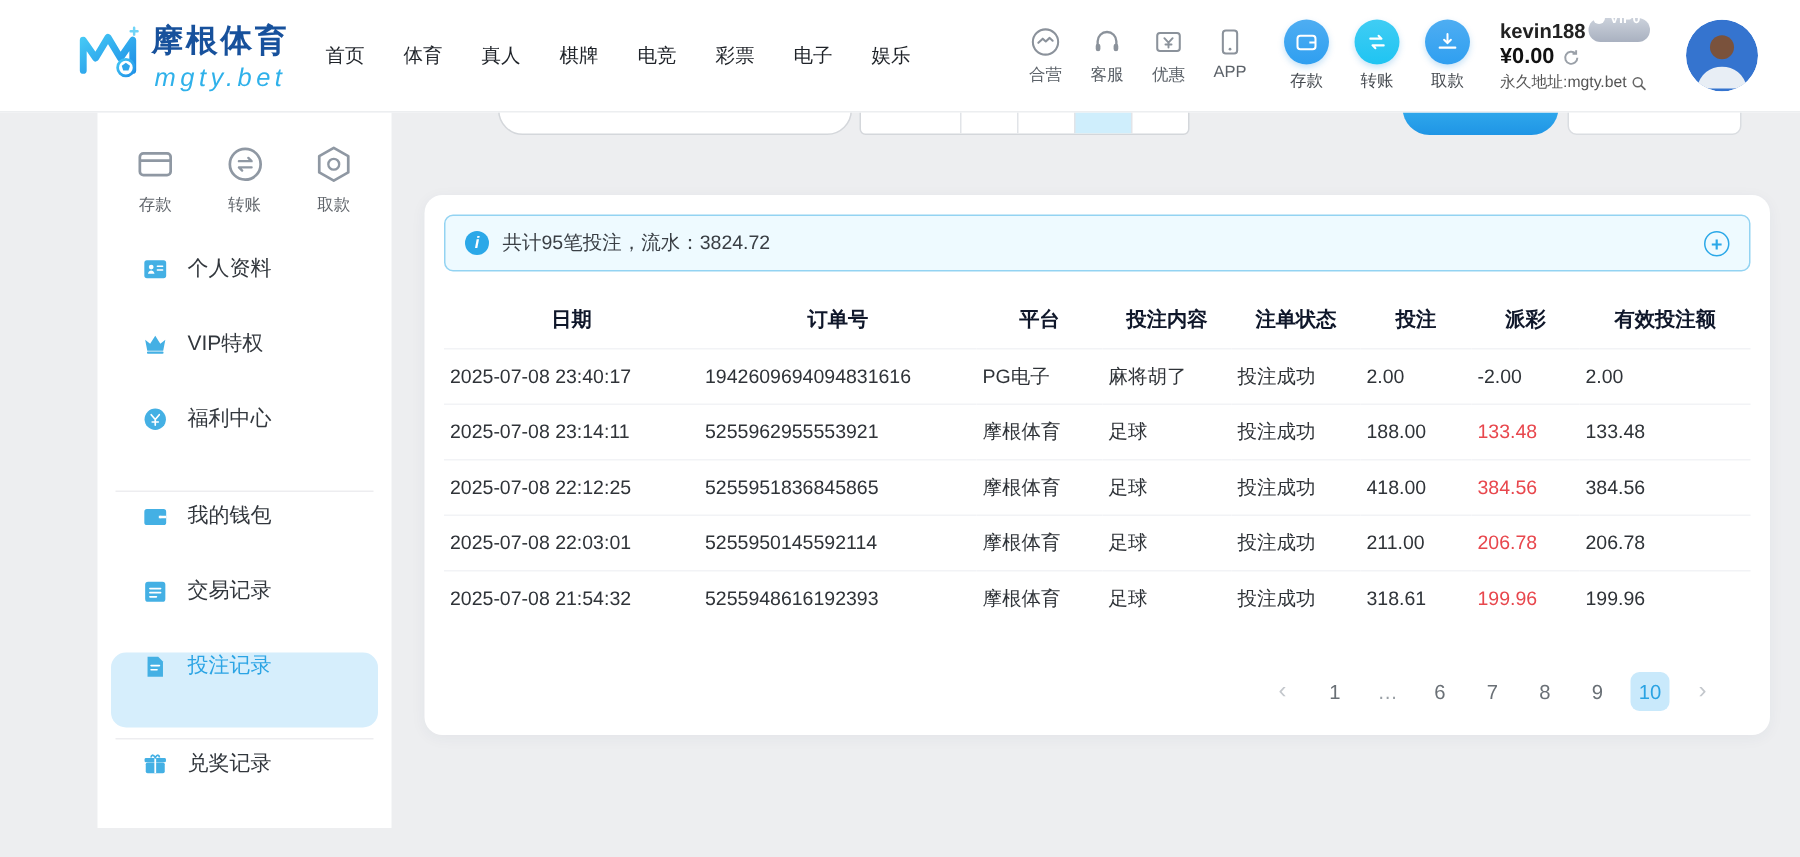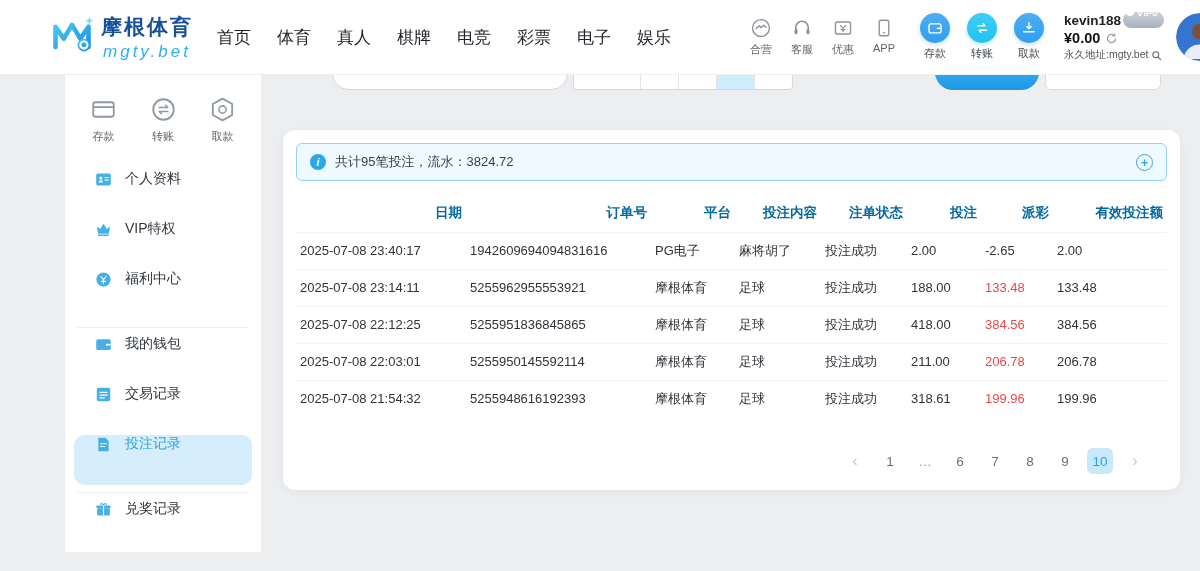--- a/index.html
+++ b/index.html
@@ -20,21 +20,21 @@
     border-radius:6px; border:1px solid #dadde1; background:#fff; z-index:1; }
 
   
   header { position:absolute; left:0; top:0; width:1200px; height:75px; background:#fff;
     display:flex; align-items:center; z-index:5; border-bottom:1px solid #eceef0; }
   .logo { display:flex; align-items:center; margin-left:50px; gap:7px; cursor:pointer; }
   .logo-text { display:flex; flex-direction:column; align-items:center; }
   .logo-title { font-size:21px; font-weight:800; color:#17519c; letter-spacing:2px; white-space:nowrap; }
   .logo-sub { font-size:17px; color:#2fb1ea; font-style:italic; letter-spacing:3px; margin-top:1px; }
   .main-nav { display:flex; gap:26px; margin-left:24px; }
-  .nav-item { font-size:17px; color:#1f2329; white-space:nowrap; cursor:pointer; }
+  .nav-item { font-size:13px; color:#1f2329; white-space:nowrap; cursor:pointer; }
   .quick-links { display:flex; gap:13px; margin-left:76px; }
   .ql { display:flex; flex-direction:column; align-items:center; gap:3px; font-size:11px;
     color:#5c6269; cursor:pointer; min-width:28px; }
   .ql .ic { width:22px; height:22px; color:#8b929b; display:inline-flex; }
   .wallet-actions { display:flex; gap:17px; margin-left:22px; }
   .wa { display:flex; flex-direction:column; align-items:center; gap:3px; font-size:11px;
     color:#454a50; cursor:pointer; }
   .wa-circle { width:30px; height:30px; border-radius:50%; display:flex; align-items:center;
     justify-content:center; box-shadow:0 2px 4px rgba(30,140,220,.25); }
   .wa-circle svg { width:18px; height:18px; }
@@ -69,21 +69,21 @@
   .summary { margin:13px; height:38px; border:1px solid #93d3f2; background:#eefaff;
     border-radius:6px; display:flex; align-items:center; padding:0 13px; gap:9px; }
   .info-ic { width:16px; height:16px; border-radius:50%; background:#2ba8e8; color:#fff;
     font-size:11px; font-weight:700; font-style:italic; display:flex; align-items:center;
     justify-content:center; flex-shrink:0; }
   .summary-text { font-size:13px; color:#3a3f45; }
   .plus-ic { margin-left:auto; width:17px; height:17px; border-radius:50%; border:1.6px solid #2ba8e8;
     color:#2ba8e8; font-size:13px; font-weight:700; display:flex; align-items:center;
     justify-content:center; line-height:1; cursor:pointer; }
   table { border-collapse:collapse; table-layout:fixed; width:871px; margin:4px 13px 0; }
-  th { text-align:right; font-weight:600; color:#0369a1; height:38px; padding:0 4px;
+  th { text-align:center; font-weight:600; color:#0f172a; height:38px; padding:0 4px;
     font-size:13.5px; white-space:nowrap; }
   td { height:37px; color:#2f3338; padding:0 4px; border-top:1px solid #f2f3f6; font-size:13px;
     white-space:nowrap; overflow:hidden; }
   td.red { color:#e8474d; }
   .pagination { position:absolute; right:32px; bottom:16px; display:flex; align-items:center; gap:9px; }
   .pg { min-width:26px; height:26px; display:flex; align-items:center; justify-content:center;
     font-size:13.5px; color:#6a7076; border-radius:6px; cursor:pointer; padding:0 2px; }
   .pg.active { background:#c9e9fb; color:#2aa3e3; }
   .pg.arrow { color:#c3c7cc; font-size:16px; }
   .pg.dots { color:#9aa0a6; cursor:default; }
@@ -372,21 +372,21 @@
           </tr>
         </thead>
       <tbody>
           <tr>
             <td>2025-07-08 23:40:17</td>
             <td>1942609694094831616</td>
             <td>PG电子</td>
             <td>麻将胡了</td>
             <td>投注成功</td>
             <td>2.00</td>
-            <td>-2.65</td>
+            <td>-2.00</td>
             <td>2.00</td>
           </tr>
           <tr>
             <td>2025-07-08 23:14:11</td>
             <td>5255962955553921</td>
             <td>摩根体育</td>
             <td>足球</td>
             <td>投注成功</td>
             <td>188.00</td>
             <td class="red">133.48</td>

